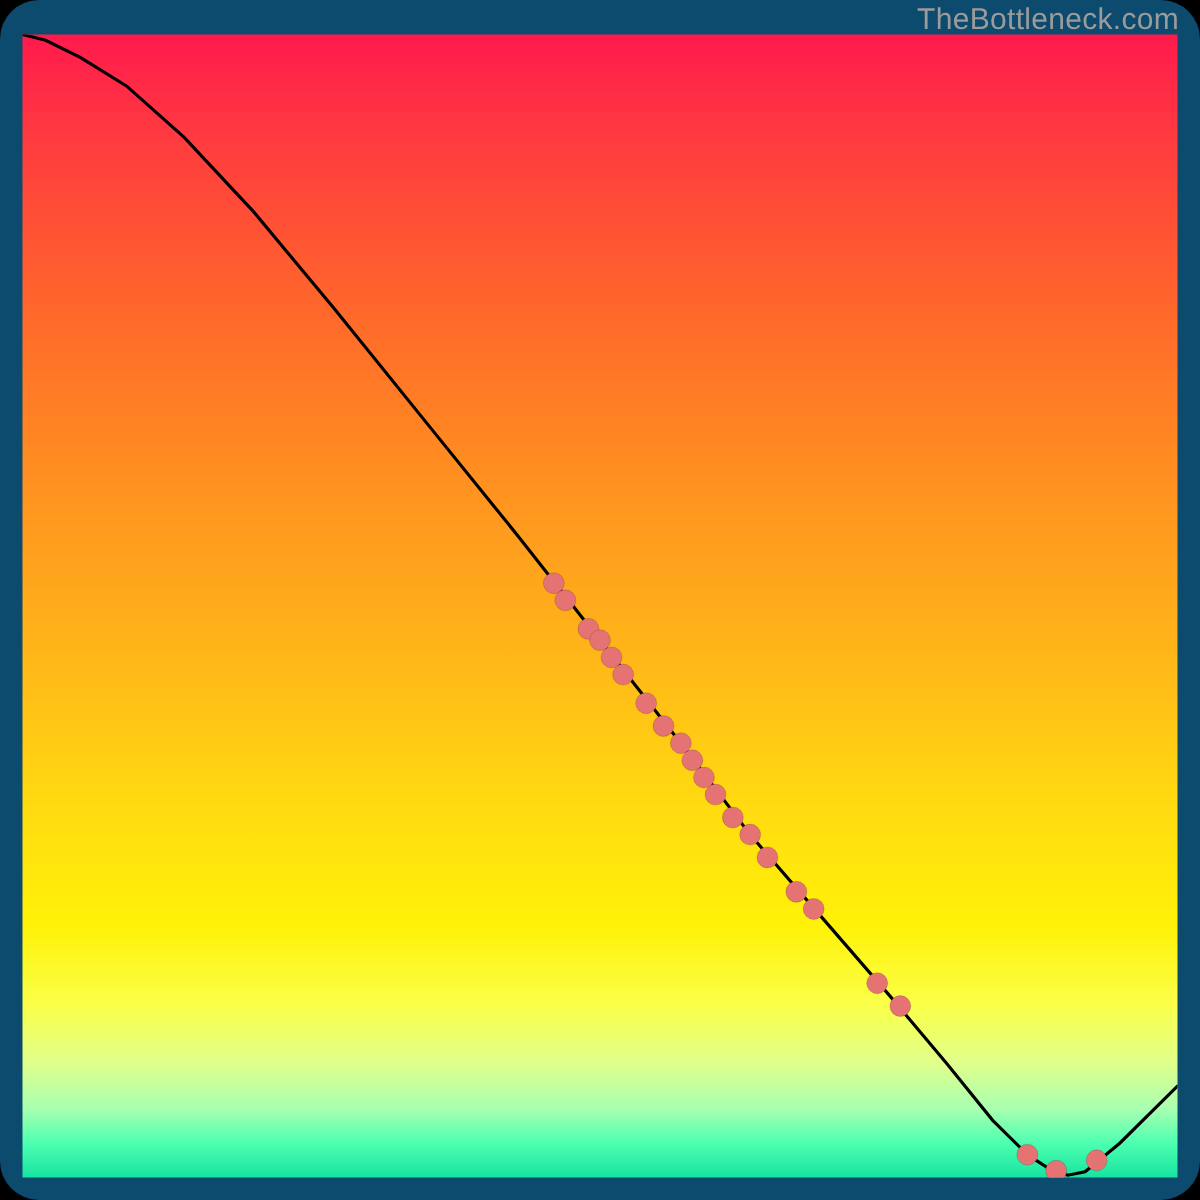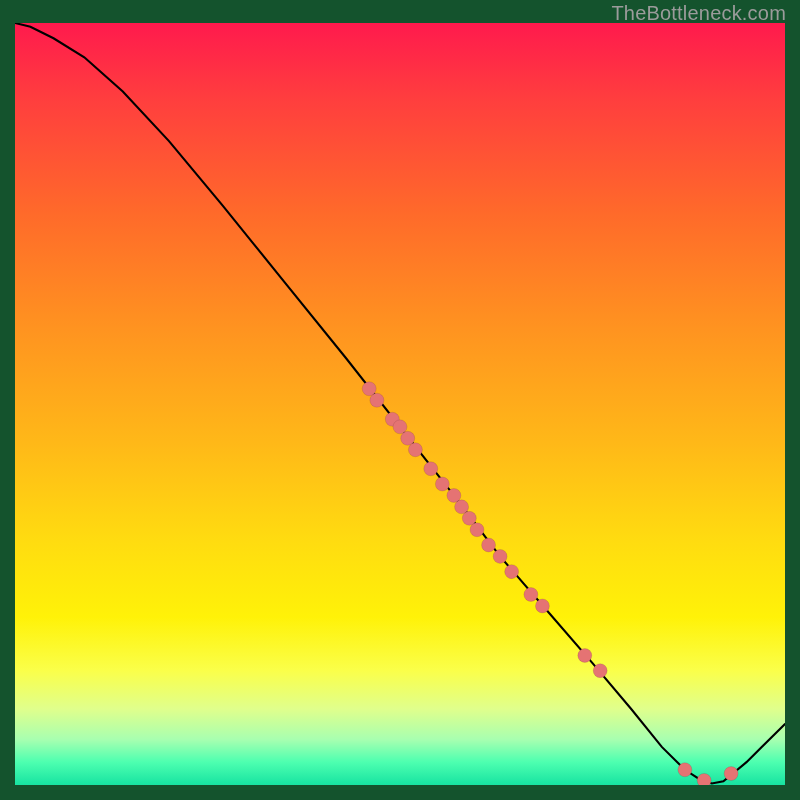--- a/index.html
+++ b/index.html
@@ -7,21 +7,22 @@
     padding: 0;
     width: 800px;
     height: 800px;
     background: #000;
     overflow: hidden;
   }
   .stage {
     position: relative;
     width: 800px;
     height: 800px;
-    background: #14532d;
+    background: #0c4a6e;
+    border-radius: 26px;
   }
   .plot {
     position: absolute;
     left: 15px;
     top: 23px;
     width: 770px;
     height: 762px;
     
     background: linear-gradient(
       to bottom,

